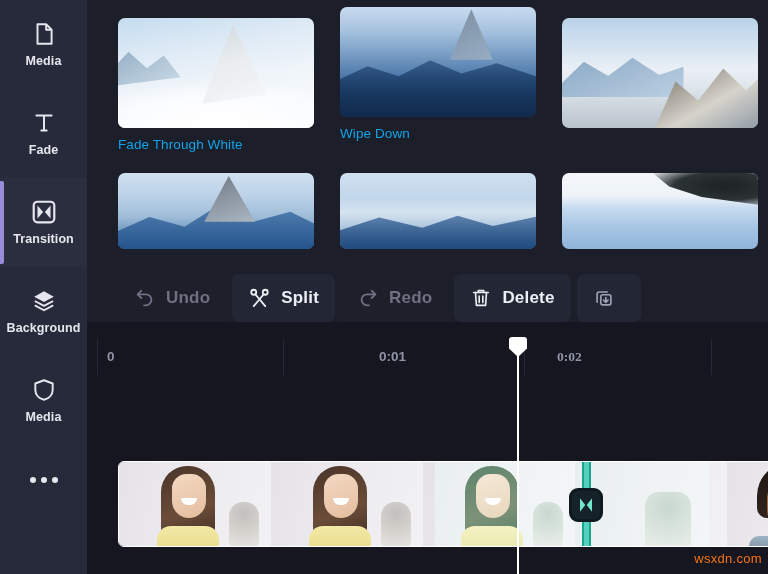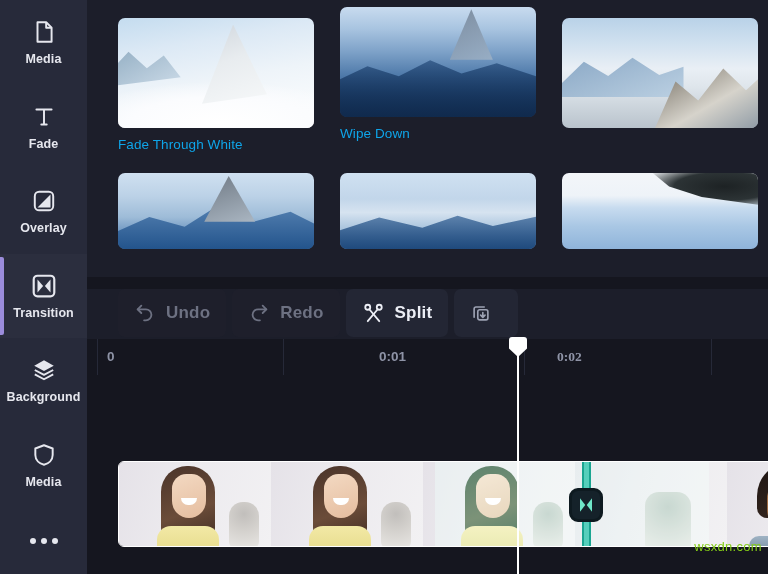--- a/index.html
+++ b/index.html
@@ -102,23 +102,23 @@
 
   .tF { width:100%; height:100%;
     background: linear-gradient(180deg, #f3f6f9 0%, #eef3f8 30%, #c7dbef 46%, #a9c7e4 70%, #8fb4da 100%);
     position: relative; }
   .tF::after { content:""; position:absolute; right:-2%; top:-4%; width:64%; height:54%;
     background: radial-gradient(ellipse at 70% 40%, #1d2224 0%, #2c3335 40%, rgba(44,51,53,0) 72%);
     clip-path: polygon(10% 0%, 100% 0%, 100% 86%, 52% 66%, 26% 40%); }
 
   
   #toolbar {
-    position: absolute; left: 87px; top: 289px; right: 0; height: 62px;
+    position: absolute; left: 87px; top: 260px; right: 0; height: 62px;
     background: #1c1e2a;
-    display: flex; align-items: flex-start; padding-left: 31px; gap: 6px;
+    display: flex; align-items: flex-end; padding-left: 31px; gap: 6px;
   }
   .tbtn {
     height: 48px; border-radius: 7px; background: #22243150;
     display: flex; align-items: center; gap: 10px; padding: 0 16px; cursor: pointer;
     white-space: nowrap;
   }
   .tbtn.enabled { background: #232634; }
   .tbtn .tlbl { font-size: 17px; font-weight: bold; letter-spacing: .2px; }
   .tbtn.enabled .tlbl { color: #eceef5; }
   .tbtn.disabled .tlbl { color: #6d7182; }
@@ -175,21 +175,21 @@
   #tealbar { position:absolute; top:0; bottom:0; left:463px; width:9px;
     background: rgba(36, 196, 170, .75); border-left:2px solid rgba(20,160,140,.9);
     border-right:2px solid rgba(20,160,140,.9); }
   #transbtn {
     position:absolute; left:451px; top:27px; width:34px; height:34px; border-radius:9px;
     background:#15222a; border:3px solid #0e1a20;
     display:flex; align-items:center; justify-content:center; cursor:pointer; z-index:5;
   }
 
   #watermark {
-    position: absolute; right: 6px; bottom: 20px; font-size: 13px; color: #84cc16;
+    position: absolute; right: 6px; bottom: 8px; font-size: 13px; color: #f97316;
     letter-spacing: .3px;
   }
 </style>
 </head>
 <body>
 
 <div id="app">
 
   <div id="sidebar">
 
@@ -205,29 +205,20 @@
 
     <div class="side-item">
       <span class="ico">
         <svg width="26" height="26" viewBox="0 0 24 24" fill="none" stroke="#e6e7ee" stroke-width="1.8" stroke-linecap="round">
           <path d="M5 5h14M12 5v14M9.5 19h5"></path>
         </svg>
       </span>
       <span class="lbl">Fade</span>
     </div>
 
-    <div class="side-item">
-      <span class="ico">
-        <svg width="26" height="26" viewBox="0 0 24 24">
-          <rect x="3.5" y="3.5" width="17" height="17" rx="4" fill="none" stroke="#e6e7ee" stroke-width="1.8"></rect>
-          <path d="M6 18 L18 6 L18 18 Z" fill="#e6e7ee"></path>
-        </svg>
-      </span>
-      <span class="lbl">Overlay</span>
-    </div>
 
     <div class="side-item active">
       <span class="ico">
         <svg width="26" height="26" viewBox="0 0 24 24">
           <rect x="2.5" y="2.5" width="19" height="19" rx="3.5" fill="none" stroke="#e6e7ee" stroke-width="2"></rect>
           <path d="M6 6 L11.2 12 L6 18 Z" fill="#e6e7ee"></path>
           <path d="M18 6 L12.8 12 L18 18 Z" fill="#e6e7ee"></path>
         </svg>
       </span>
       <span class="lbl">Transition</span>
@@ -310,44 +301,55 @@
   <div id="toolbar">
 
     <div class="tbtn disabled">
       <span>
         <svg width="22" height="22" viewBox="0 0 24 24" fill="none" stroke="#6d7182" stroke-width="2" stroke-linecap="round" stroke-linejoin="round">
           <path d="M4 8 h9 a6 6 0 0 1 0 12 h-2"></path>
           <path d="M8 4 L4 8 L8 12"></path>
         </svg>
       </span>
       <span class="tlbl">Undo</span>
-    </div>
-
-    <div class="tbtn disabled">
-      <span>
-        <svg width="22" height="22" viewBox="0 0 24 24" fill="none" stroke="#6d7182" stroke-width="2" stroke-linecap="round" stroke-linejoin="round">
-          <path d="M20 8 h-9 a6 6 0 0 0 0 12 h2"></path>
-          <path d="M16 4 L20 8 L16 12"></path>
-        </svg>
-      </span>
-      <span class="tlbl">Redo</span>
     </div>
 
     <div class="tbtn enabled">
       <span>
         <svg width="23" height="23" viewBox="0 0 24 24" fill="none" stroke="#eceef5" stroke-width="1.9" stroke-linecap="round">
           <circle cx="6" cy="5.5" r="2.6"></circle>
           <circle cx="18" cy="5.5" r="2.6"></circle>
           <path d="M7.6 7.6 L18 20"></path>
           <path d="M16.4 7.6 L6 20"></path>
         </svg>
       </span>
       <span class="tlbl">Split</span>
     </div>
 
+    <div class="tbtn disabled">
+      <span>
+        <svg width="22" height="22" viewBox="0 0 24 24" fill="none" stroke="#6d7182" stroke-width="2" stroke-linecap="round" stroke-linejoin="round">
+          <path d="M20 8 h-9 a6 6 0 0 0 0 12 h2"></path>
+          <path d="M16 4 L20 8 L16 12"></path>
+        </svg>
+      </span>
+      <span class="tlbl">Redo</span>
+    </div>
+
+    <div class="tbtn enabled">
+      <span>
+        <svg width="22" height="22" viewBox="0 0 24 24" fill="none" stroke="#eceef5" stroke-width="1.8" stroke-linecap="round" stroke-linejoin="round">
+          <path d="M4 6 h16"></path>
+          <path d="M9 6 V4 h6 v2"></path>
+          <path d="M6 6 l1 14 h10 l1 -14"></path>
+          <path d="M10 10 v7 M14 10 v7"></path>
+        </svg>
+      </span>
+      <span class="tlbl">Delete</span>
+    </div>
 
 
     <div class="tbtn enabled">
       <span>
         <svg width="22" height="22" viewBox="0 0 24 24" fill="none" stroke="#9da2b3" stroke-width="1.8" stroke-linejoin="round" stroke-linecap="round">
           <path d="M15.5 5.5 h-9 a2 2 0 0 0 -2 2 v9"></path>
           <rect x="8.5" y="8.5" width="11" height="11" rx="2"></rect>
           <path d="M14 11.5 v5 M11.6 14.4 L14 16.8 L16.4 14.4"></path>
         </svg>
       </span>

